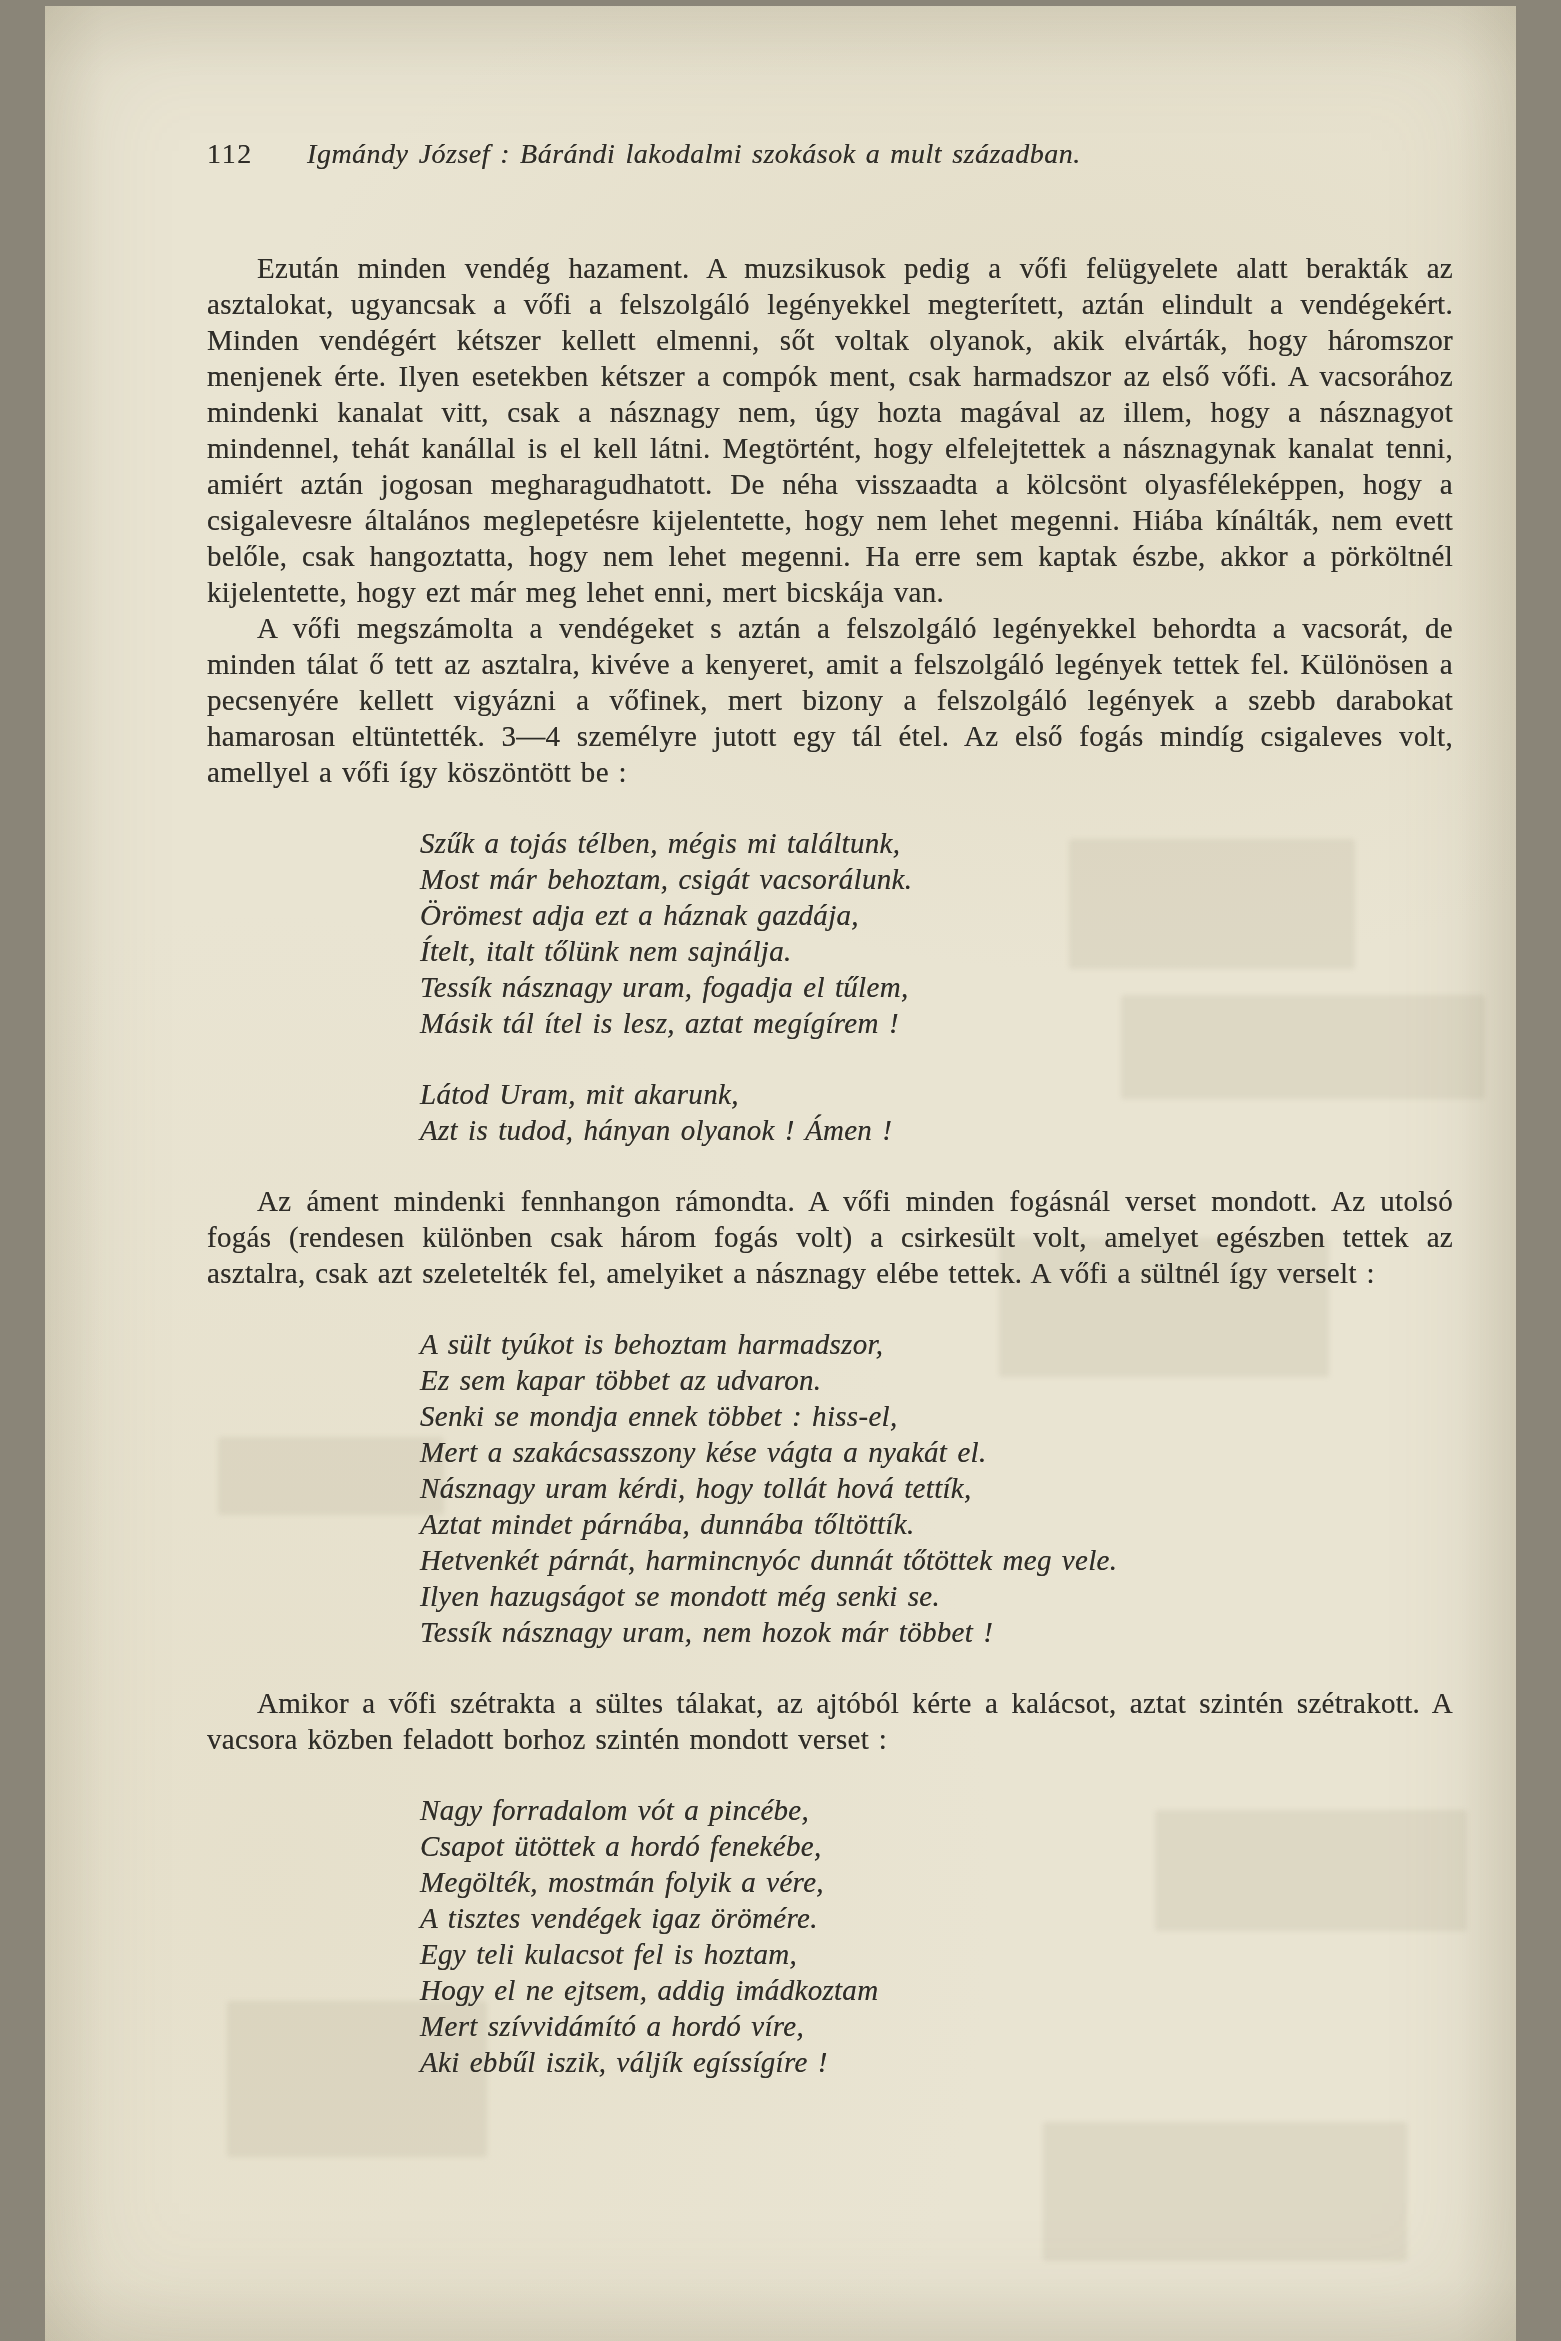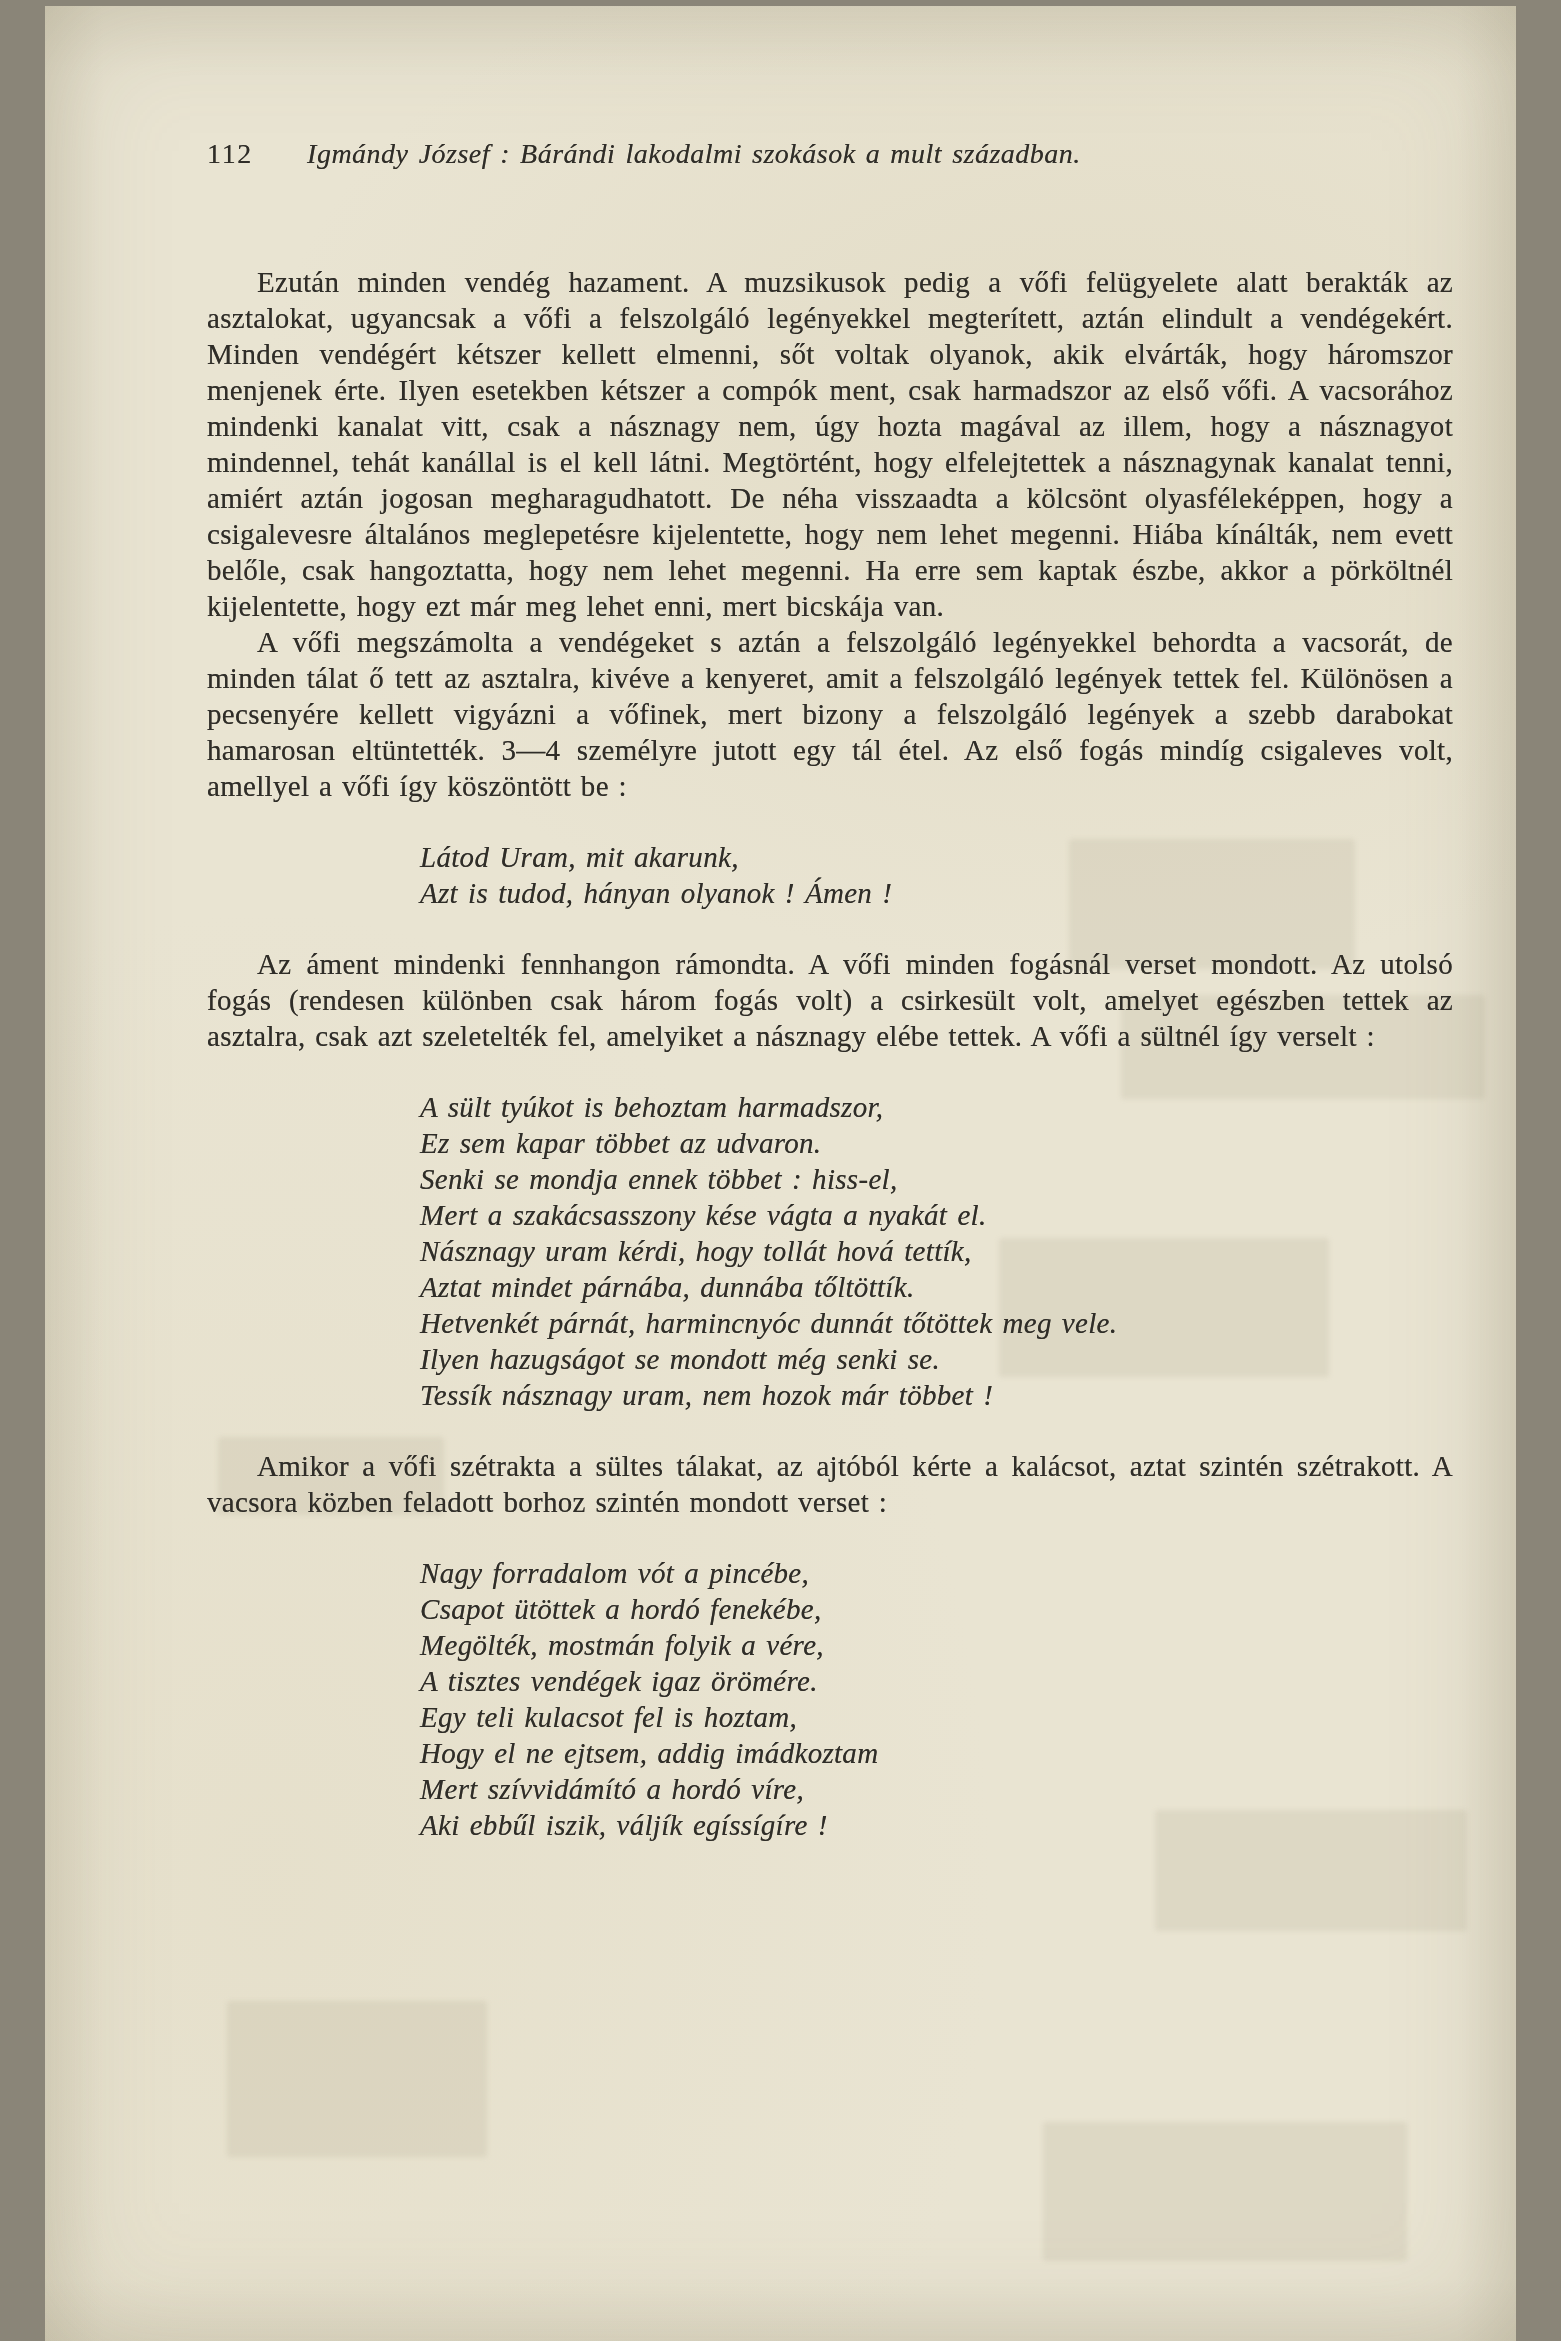--- a/index.html
+++ b/index.html
@@ -42,21 +42,21 @@
 
   .runtitle {
     font-style: italic;
     margin-left: 54px;
     letter-spacing: 0.5px;
     word-spacing: 2.6px;
   }
 
   .text-block {
     position: absolute;
-    top: 258px;
+    top: 244px;
     left: 162px;
     width: 1246px;
     font-size: 29px;
     line-height: 36px;
     text-align: justify;
     letter-spacing: 0.3px;
     word-spacing: 2.2px;
     text-shadow: 0 0 0.4px rgba(47,45,40,0.65);
   }
 
@@ -107,20 +107,26 @@
   <header class="running-head">
     <span class="pagenum">112</span><span class="runtitle">Igmándy József : Bárándi lakodalmi szokások a mult században.</span>
   </header>
 
   <main class="text-block">
 
     <p class="para">Ezután minden vendég hazament. A muzsikusok pedig a vőfi felügyelete alatt berakták az asztalokat, ugyancsak a vőfi a felszolgáló legényekkel megterített, aztán elindult a vendégekért. Minden vendégért kétszer kellett elmenni, sőt voltak olyanok, akik elvárták, hogy háromszor menjenek érte. Ilyen esetekben kétszer a compók ment, csak harmadszor az első vőfi. A vacsorához mindenki kanalat vitt, csak a násznagy nem, úgy hozta magával az illem, hogy a násznagyot mindennel, tehát kanállal is el kell látni. Megtörtént, hogy elfelejtettek a násznagynak kanalat tenni, amiért aztán jogosan megharagudhatott. De néha visszaadta a kölcsönt olyasféleképpen, hogy a csigalevesre általános meglepetésre kijelentette, hogy nem lehet megenni. Hiába kínálták, nem evett belőle, csak hangoztatta, hogy nem lehet megenni. Ha erre sem kaptak észbe, akkor a pörköltnél kijelentette, hogy ezt már meg lehet enni, mert bicskája van.</p>
 
     <p class="para">A vőfi megszámolta a vendégeket s aztán a felszolgáló legényekkel behordta a vacsorát, de minden tálat ő tett az asztalra, kivéve a kenyeret, amit a felszolgáló legények tettek fel. Különösen a pecsenyére kellett vigyázni a vőfinek, mert bizony a felszolgáló legények a szebb darabokat hamarosan eltüntették. 3—4 személyre jutott egy tál étel. Az első fogás mindíg csigaleves volt, amellyel a vőfi így köszöntött be :</p>
 
+    <div class="verse">Szűk a tojás télben, mégis mi találtunk,
+Most már behoztam, csigát vacsorálunk.
+Örömest adja ezt a háznak gazdája,
+Ítelt, italt tőlünk nem sajnálja.
+Tessík násznagy uram, fogadja el tűlem,
+Másik tál ítel is lesz, aztat megígírem !</div>
 
 
     <div class="verse">Látod Uram, mit akarunk,
 Azt is tudod, hányan olyanok ! Ámen !</div>
 
     <p class="para">Az áment mindenki fennhangon rámondta. A vőfi minden fogásnál verset mondott. Az utolsó fogás (rendesen különben csak három fogás volt) a csirkesült volt, amelyet egészben tettek az asztalra, csak azt szeletelték fel, amelyiket a násznagy elébe tettek. A vőfi a sültnél így verselt :</p>
 
     <div class="verse">A sült tyúkot is behoztam harmadszor,
 Ez sem kapar többet az udvaron.
 Senki se mondja ennek többet : hiss-el,

